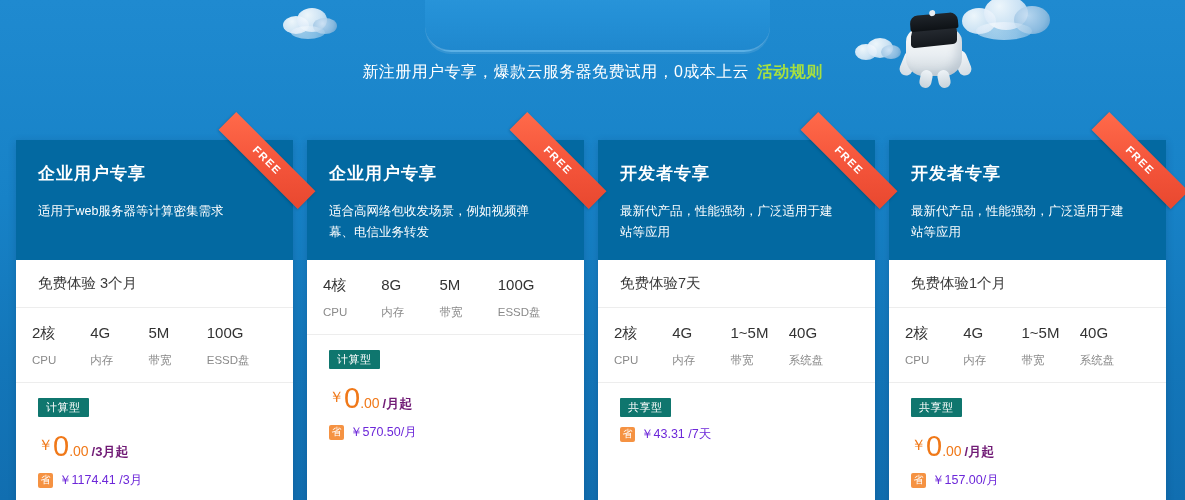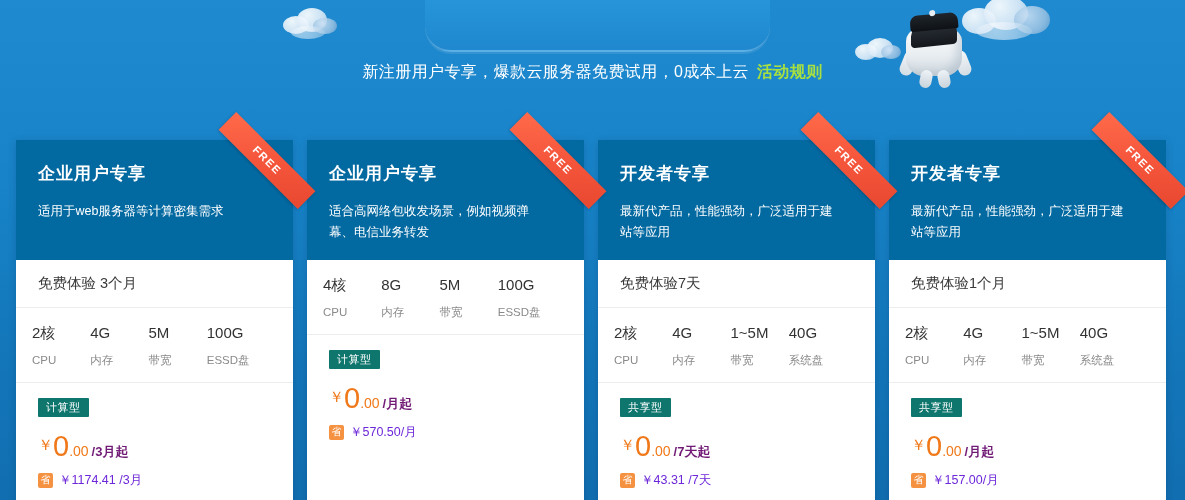--- a/index.html
+++ b/index.html
@@ -325,23 +325,20 @@
           <div class="v">1~5M</div>
           <div class="k">带宽</div>
         </div>
         <div class="spec">
           <div class="v">40G</div>
           <div class="k">系统盘</div>
         </div>
       </div>
       <div class="pricing">
         <span class="tag">共享型</span>
-        <div class="price">
-          <span class="yen">￥</span><span class="num">0</span><span class="dec">.00</span><span class="per">/7天起</span>
-        </div>
         <div class="orig">
           <span class="save">省</span>
           <span class="amt">￥43.31 /7天</span>
         </div>
       </div>
     </div>
 
     <div class="card">
       <div class="card-head">
         <div class="title">开发者专享</div>

